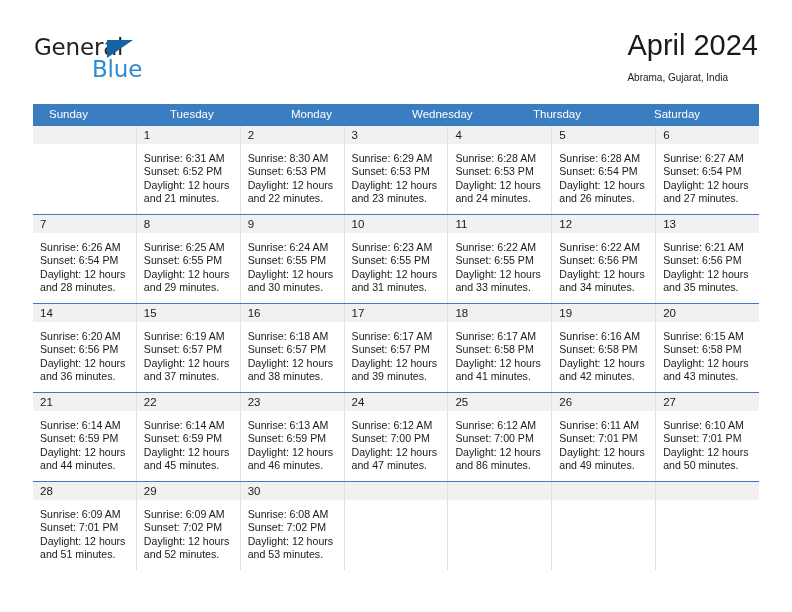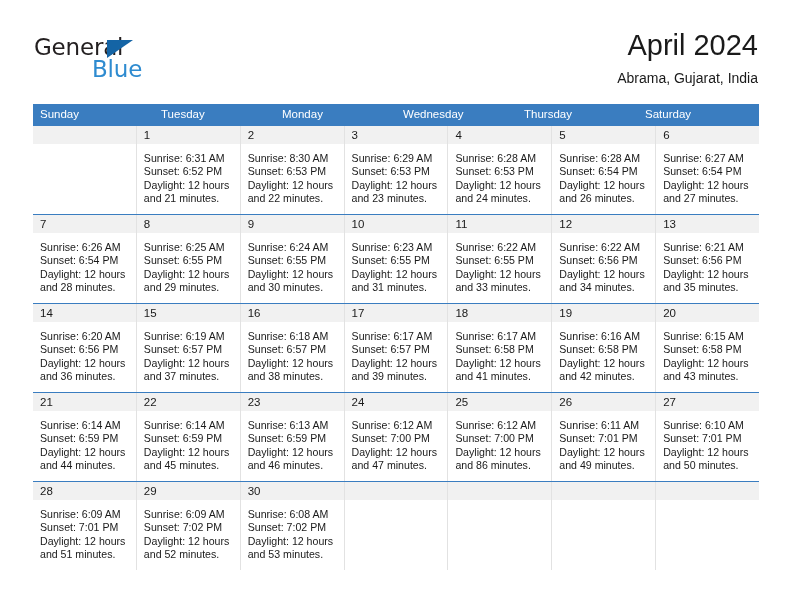--- a/index.html
+++ b/index.html
@@ -61,31 +61,31 @@
     font-size: 23px;
     letter-spacing: -0.2px;
     color: #2e8bd0;
     font-family: "DejaVu Sans", sans-serif;
   }
 
   .title-block {
     position: absolute;
     right: 0;
     top: 0;
-    text-align: right;
+    text-align: left;
   }
   .cal-title {
     font-size: 29px;
     font-weight: normal;
     color: #1a1a1a;
     line-height: 34px;
     white-space: nowrap;
   }
   .cal-subtitle {
-    font-size: 14px;
+    font-size: 10px;
     color: #1a1a1a;
     line-height: 20px;
     margin-top: 6px;
     white-space: nowrap;
   }
 
   
   .calendar {
     position: absolute;
     left: 33px;
@@ -96,21 +96,21 @@
     display: flex;
     background: #3a7dc0;
     height: 21px;
   }
   .weekhead .wh {
     flex: 1 1 0;
     min-width: 0;
     color: #ffffff;
     font-size: 11.5px;
     line-height: 21px;
-    padding-left: 7px;
+    padding-left: 16px;
     box-sizing: border-box;
     white-space: nowrap;
     overflow: hidden;
   }
 
   .week {
     display: flex;
     border-top: 1.6px solid #3a7dc0;
     height: 89px;
     box-sizing: border-box;

